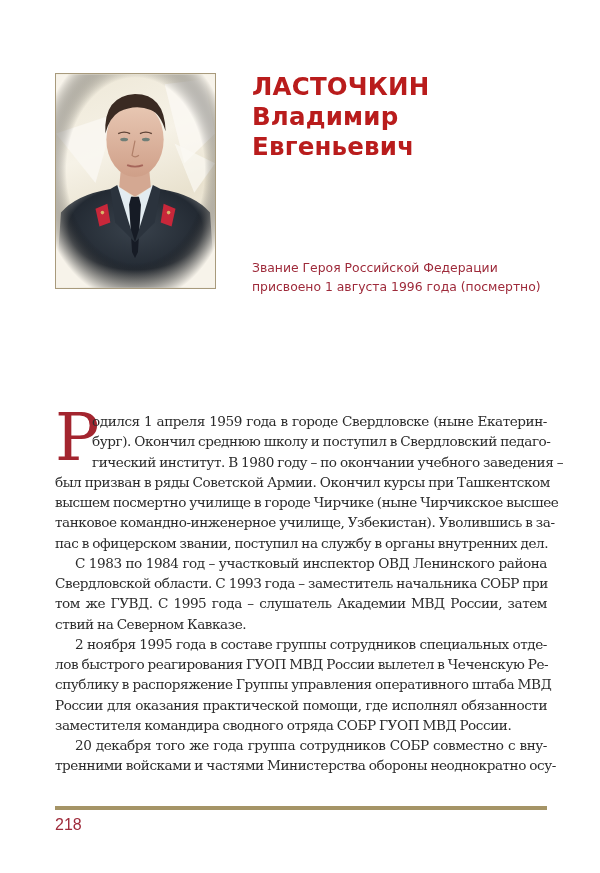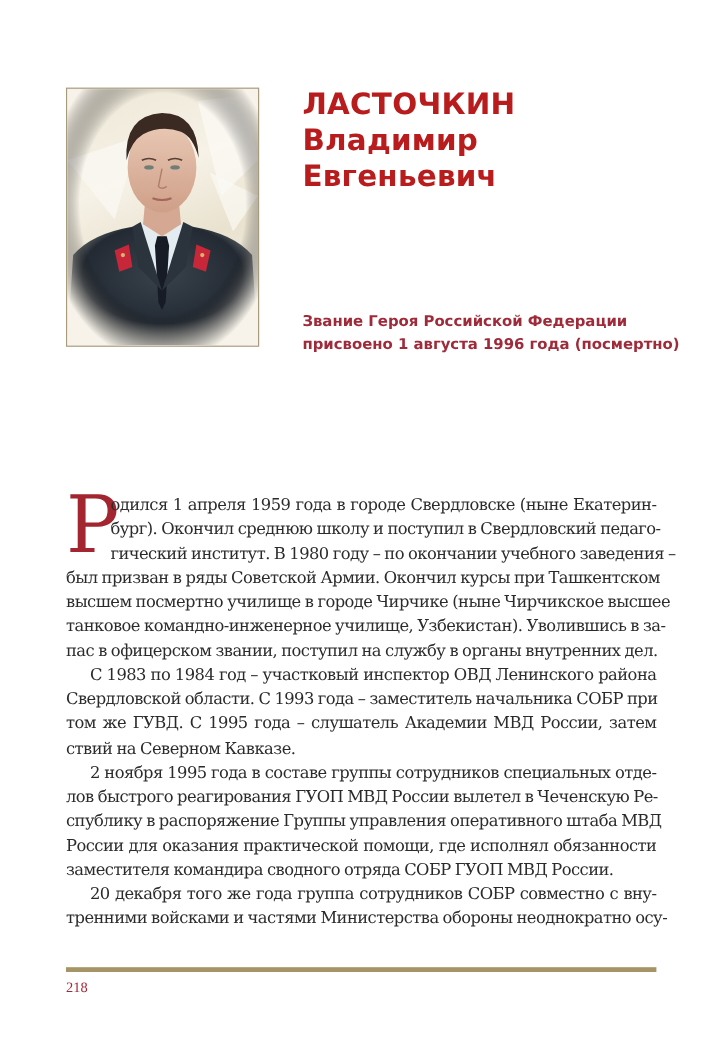--- a/index.html
+++ b/index.html
@@ -14,21 +14,21 @@
   }
   .photo-frame svg { display: block; width: 100%; height: 100%; }
   .name-block {
     position: absolute; left: 252px; top: 72px;
     font-family: "DejaVu Sans", sans-serif; font-weight: bold; color: #b91c1c;
     font-size: 24.5px; line-height: 30px; letter-spacing: 0.2px;
   }
   .name-block div { white-space: nowrap; }
   .award {
     position: absolute; left: 252px; top: 258px;
-    font-family: "DejaVu Sans", sans-serif; font-weight: bold; color: #9e2a3a;
+    font-family: "DejaVu Sans", sans-serif; font-weight: normal; color: #9e2a3a;
     font-size: 12.4px; line-height: 19px;
   }
   .award div { white-space: nowrap; }
   .body-text {
     position: absolute; left: 55px; top: 411px; width: 492px;
     font-family: "DejaVu Serif", serif; font-size: 13.6px; line-height: 20.25px; color: #2b2b2b;
     text-align: justify; letter-spacing: -0.45px; word-spacing: -0.5px;
   }
   .body-text .line { display: block; white-space: nowrap; text-align-last: justify; height: 20.25px; overflow: visible; }
   .body-text .line.last { text-align-last: left; }
@@ -36,21 +36,21 @@
   .body-text .line.dc { padding-left: 37px; }
   .dropcap {
     position: absolute; left: 55px; top: 405px;
     font-family: "DejaVu Serif", serif; font-size: 66px; line-height: 66px; color: #a3252f;
   }
   .footer-rule {
     position: absolute; left: 55px; top: 806px; width: 492px; height: 4px; background: #a59466;
   }
   .page-number {
     position: absolute; left: 55px; top: 816px;
-    font-family: Liberation Serif, serif; font-size: 12px; color: #9e2a3a;
+    font-family: Liberation Sans, sans-serif; font-size: 16px; color: #9e2a3a;
   }
 </style>
 </head>
 <body>
 
 <div class="photo-frame">
   <svg viewBox="0 0 161 216" xmlns="http://www.w3.org/2000/svg">
     <defs>
       <radialGradient id="vign" cx="50%" cy="45%" r="62%">
         <stop offset="70%" stop-color="#000" stop-opacity="0"></stop>

